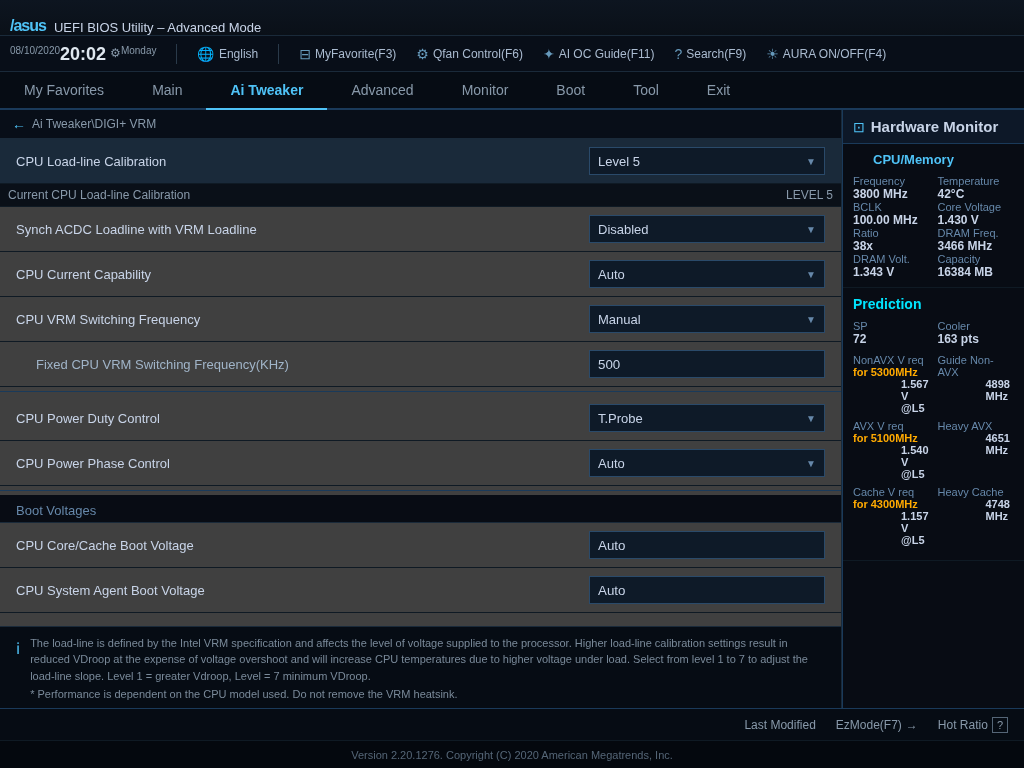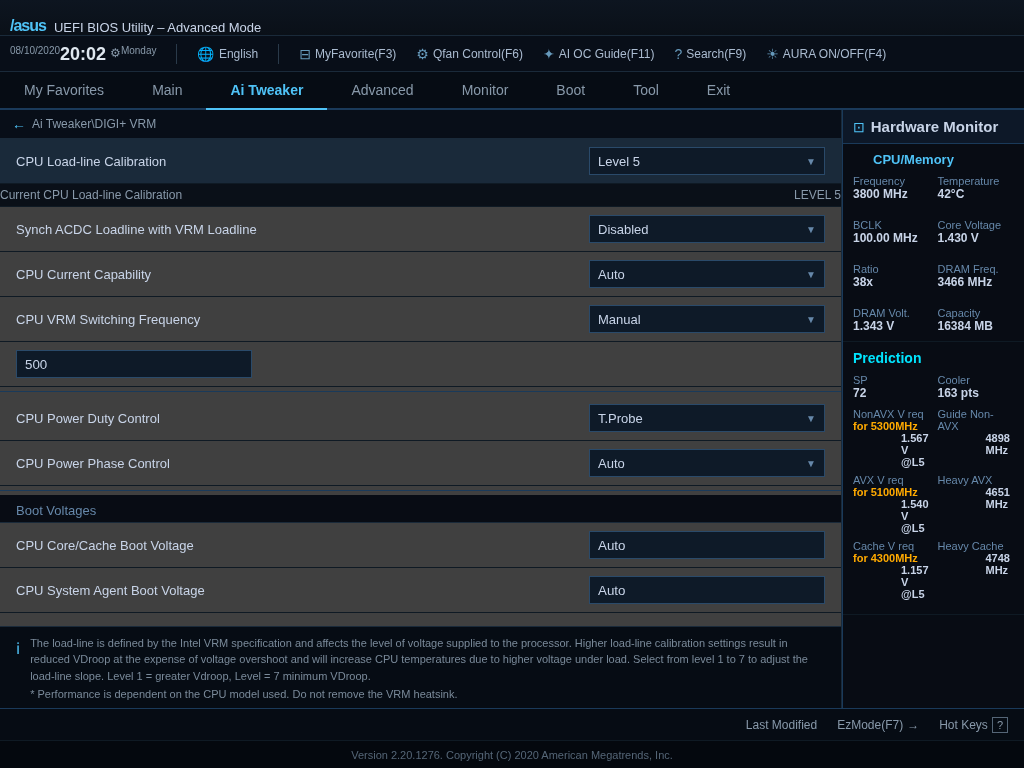--- a/index.html
+++ b/index.html
@@ -269,21 +269,21 @@
     }
 
     .section-header-label {
       color: #6688aa;
       font-size: 13px;
     }
 
     .current-val-row {
       display: flex;
       align-items: center;
-      padding: 4px 0;
+      padding: 4px 8px;
       background: #0a1018;
       border-bottom: 1px solid #0f1a24;
     }
 
     .current-val-label {
       flex: 1;
       color: #8899aa;
       font-size: 12px;
     }
 
@@ -372,21 +372,21 @@
       color: #4fc3f7;
       font-size: 13px;
       font-weight: bold;
       margin-bottom: 8px;
       margin-left: 20px;
     }
 
     .hw-grid {
       display: grid;
       grid-template-columns: 1fr 1fr;
-      gap: 18px 8px;
+      gap: 0 8px;
     }
 
     .hw-item-label {
       color: #6688aa;
       font-size: 11px;
     }
 
     .hw-item-value {
       color: #c8d4e8;
       font-size: 12px;
@@ -562,20 +562,21 @@
           <span class="setting-label">CPU VRM Switching Frequency</span>
           <div class="setting-value">
             <div class="dropdown-control">
               <span>Manual</span>
               <span class="dropdown-arrow">▼</span>
             </div>
           </div>
         </div>
 
         <div class="setting-row">
+          <span class="setting-label sub">Fixed CPU VRM Switching Frequency(KHz)</span>
           <div class="setting-value">
             <input class="input-control" type="text" value="500" style="">
           </div>
         </div>
 
         <div class="separator-line"></div>
 
         <div class="setting-row">
           <span class="setting-label">CPU Power Duty Control</span>
           <div class="setting-value">
@@ -739,21 +740,21 @@
 
   <div class="bottom-bar">
     <span class="bottom-btn">
       <span>Last Modified</span>
     </span>
     <span class="bottom-btn">
       <span>EzMode(F7)</span>
       <span>→</span>
     </span>
     <span class="bottom-btn">
-      <span>Hot Keys</span>
+      <span>Hot Ratio</span>
       <span style="border:1px solid #556677;padding:1px 4px;font-size:11px;">?</span>
     </span>
   </div>
 
   <div class="footer">
     <span class="footer-text">Version 2.20.1276. Copyright (C) 2020 American Megatrends, Inc.</span>
   </div>
 
 </div>
 

